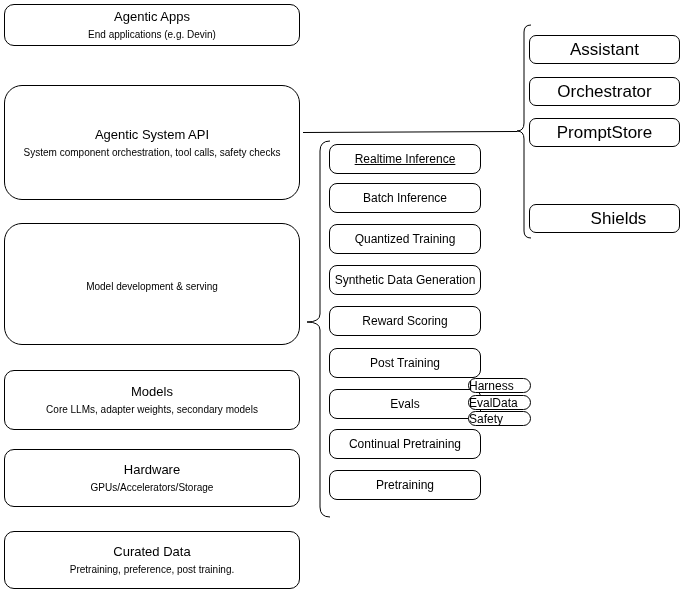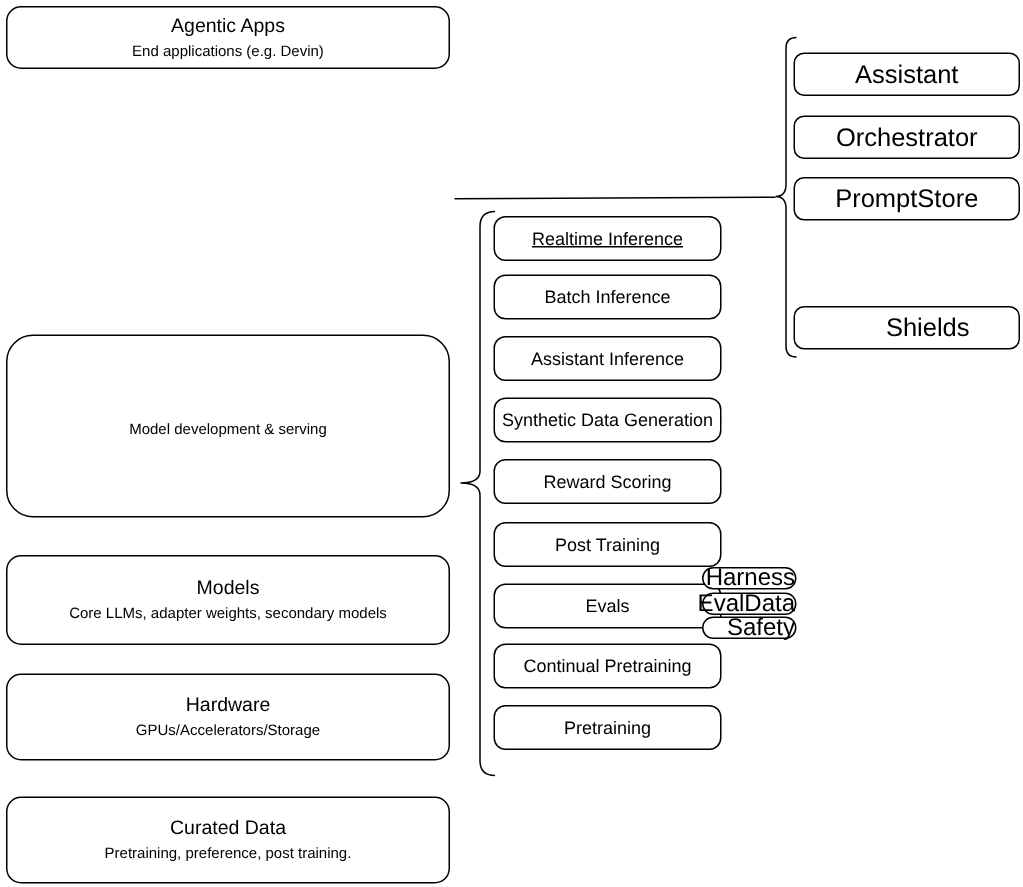--- a/index.html
+++ b/index.html
@@ -46,40 +46,44 @@
   }
   .pill {
     position: absolute;
     box-sizing: border-box;
     left: 468px; width: 63px; height: 15px;
     background: #ffffff;
     border: 1px solid #000000;
     border-radius: 8px;
     display: flex;
     align-items: center;
-    justify-content: flex-end;
-    font-size: 16px;
+    justify-content: flex-start;
+    font-size: 12px;
   }
 </style>
 </head>
 <body>
 
 <div class="diagram">
 
   <svg class="connector-layer" width="682" height="591" viewBox="0 0 682 591" fill="none">
     <path d="M303 132.5 L517 131.5" stroke="#000000" stroke-width="1"></path>
     <path d="M330 141 Q320 141 320 151 L320 314 Q320 322 307 322 Q320 322 320 330 L320 507 Q320 517 330 517" stroke="#000000" stroke-width="1" fill="none"></path>
     <path d="M531 25 Q524 25 524 32 L524 123 Q524 131 517 131 Q524 131 524 139 L524 231 Q524 238 531 238" stroke="#000000" stroke-width="1" fill="none"></path>
   </svg>
 
   <div class="box left-box r10" style="top:4px;height:42px;">
     <div class="title">Agentic Apps</div>
     <div class="subtitle">End applications (e.g. Devin)</div>
   </div>
 
+  <div class="box left-box r18" style="top:85px;height:115px;">
+    <div class="title">Agentic System API</div>
+    <div class="subtitle">System component orchestration, tool calls, safety checks</div>
+  </div>
 
   <div class="box left-box r18" style="top:223px;height:122px;">
     <div class="subtitle">Model development &amp; serving</div>
   </div>
 
   <div class="box left-box r10" style="top:370px;height:60px;">
     <div class="title">Models</div>
     <div class="subtitle">Core LLMs, adapter weights, secondary models</div>
   </div>
 
@@ -93,21 +97,21 @@
     <div class="subtitle">Pretraining, preference, post training.</div>
   </div>
 
   <div class="box item-box" style="top:144px;text-decoration:underline;">
     <span>Realtime Inference</span>
   </div>
   <div class="box item-box" style="top:183px;">
     <span>Batch Inference</span>
   </div>
   <div class="box item-box" style="top:224px;">
-    <span>Assistant Inference</span>
+    <span>Quantized Training</span>
   </div>
   <div class="box item-box" style="top:265px;">
     <span>Synthetic Data Generation</span>
   </div>
   <div class="box item-box" style="top:306px;">
     <span>Reward Scoring</span>
   </div>
   <div class="box item-box" style="top:348px;">
     <span>Post Training</span>
   </div>

